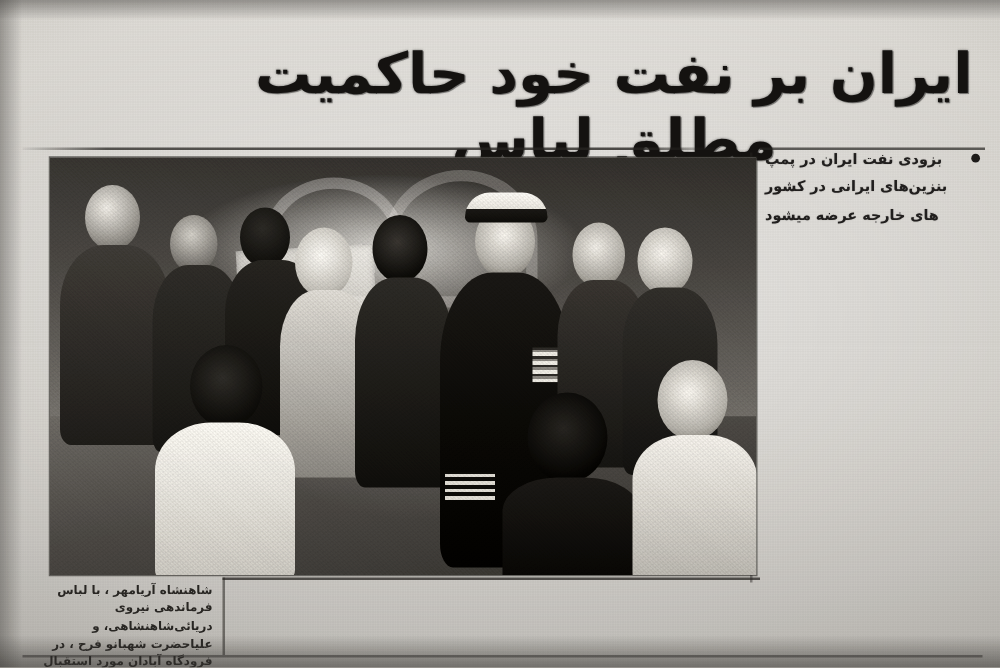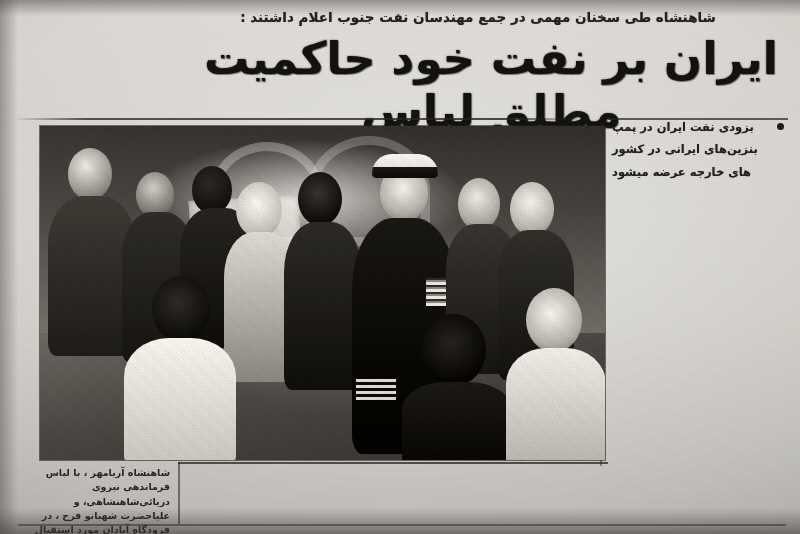--- a/index.html
+++ b/index.html
@@ -228,21 +228,20 @@
     height: 2px;
     background: rgba(40,38,35,0.5);
   }
 </style>
 </head>
 <body>
 
 <div class="page">
   <div class="paper"></div>
 
-  <div class="kicker">شاهنشاه طی سخنان مهمی در جمع مهندسان نفت جنوب اعلام داشتند :</div>
 
   <div class="headline">ایران بر نفت خود حاکمیت مطلق لباس</div>
 
   <div class="rule-under-headline"></div>
   <div class="side-rule"></div>
   <div class="vert-divider"></div>
 
   <div class="photo-wrap">
     <div class="photo">
       <div class="backdrop-dark"></div>

